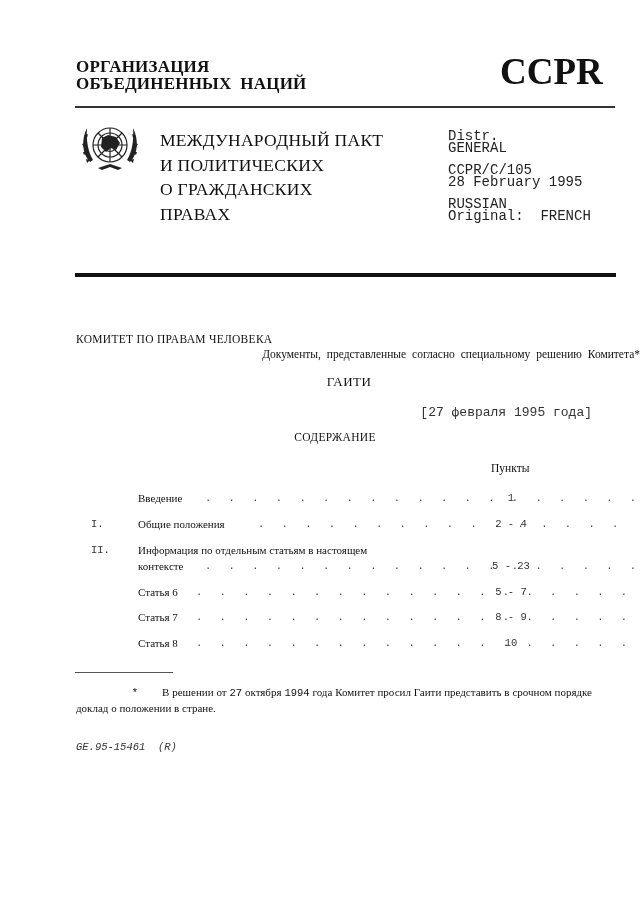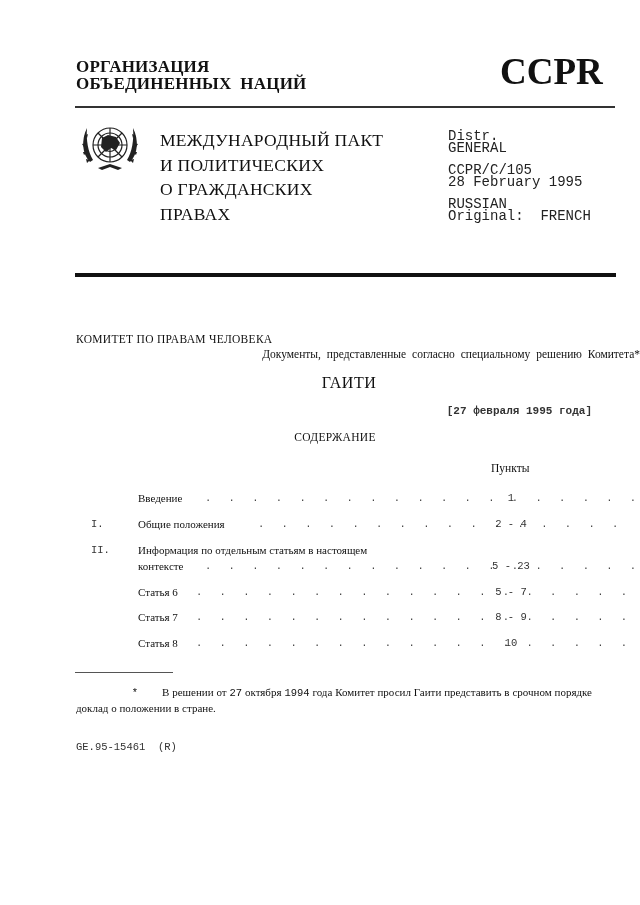--- a/index.html
+++ b/index.html
@@ -8,22 +8,22 @@
   .org { left:76px; top:58px; font-family:"Liberation Serif", serif; font-weight:bold; font-size:17px; line-height:17px; letter-spacing:0.2px; }
   .ccpr { left:500px; top:52px; font-family:"Liberation Serif", serif; font-weight:bold; font-size:37px; line-height:40px; }
   .rule-thin { left:75px; top:106px; width:540px; height:2px; background:#333; }
   .emblem { left:78px; top:118px; width:64px; height:58px; }
   .covenant { left:160px; top:128px; font-size:17.5px; line-height:24.5px; letter-spacing:0.3px; }
   .meta { left:448px; top:131px; font-family:"Liberation Mono", monospace; font-size:14px; line-height:11.5px; color:#222; }
   .meta .gap { height:11px; }
   .rule-thick { left:75px; top:273px; width:541px; height:4px; background:#111; }
   .committee { left:76px; top:317px; font-size:11.5px; letter-spacing:0.3px;margin-top:16px; }
   .subtitle { left:0; width:640px; top:348px; text-align:right; font-size:11.5px; word-spacing:3px; box-sizing:border-box; }
-  .country { left:0; width:640px; top:374px; text-align:center; font-size:16px; letter-spacing:0.5px; padding-left:58px; box-sizing:border-box; }
-  .date { right:48px; top:405px; font-family:"Liberation Mono", monospace; font-size:11px; color:#333;font-weight:bold; }
+  .country { left:0; width:640px; top:374px; text-align:center; font-size:13px; letter-spacing:0.5px; padding-left:58px; box-sizing:border-box; }
+  .date { right:48px; top:405px; font-family:"Liberation Mono", monospace; font-size:13px; color:#333; }
   .contents { left:0; width:640px; top:431px; text-align:center; font-size:11.5px; letter-spacing:0.3px; padding-left:30px; box-sizing:border-box; }
   .paras-h { left:491px; top:462px; font-size:11.5px; }
   .toc-row { position:absolute; left:0; width:640px; font-size:11px; }
   .toc-num { position:absolute; left:91px; font-family:"Liberation Mono", monospace; font-size:10.5px; color:#333; }
   .toc-title { position:absolute; left:138px; white-space:nowrap; }
   .toc-dots { position:absolute; font-family:"Liberation Mono", monospace; font-size:10.5px; letter-spacing:5.5px; color:#444; white-space:nowrap; }
   .toc-pages { position:absolute; width:60px; left:481px; text-align:center; font-family:"Liberation Mono", monospace; font-size:10.5px; color:#333; }
   .fn-rule { left:75px; top:672px; width:98px; height:1px; background:#555; }
   .footnote { left:76px; top:685px; width:516px; font-size:11px; line-height:15px; text-align:justify; }
   .footnote .mono { font-family:"Liberation Mono", monospace; font-size:10.5px; }
@@ -125,13 +125,13 @@
     <span class="toc-dots" style="left:196px;">. . . . . . . . . . . . . . . . . . . .</span>
     <span class="toc-pages">10</span>
   </div>
 </div>
 
 <div class="abs fn-rule"></div>
 <div class="abs footnote">
   <span class="mono" style="display:inline-block;width:62px;text-align:right;padding-right:0;">*</span><span style="display:inline-block;width:24px;"></span><span>В решении от </span><span class="mono">27</span><span> октября </span><span class="mono">1994</span><span> года Комитет просил Гаити представить в срочном порядке доклад о положении в стране.</span>
 </div>
 
-<div class="abs job" style="white-space:pre;">GE.95-15461  (R)</div>
+<div class="abs job" style="white-space:pre;font-style:italic;">GE.95-15461  (R)</div>
 
 </body></html>

